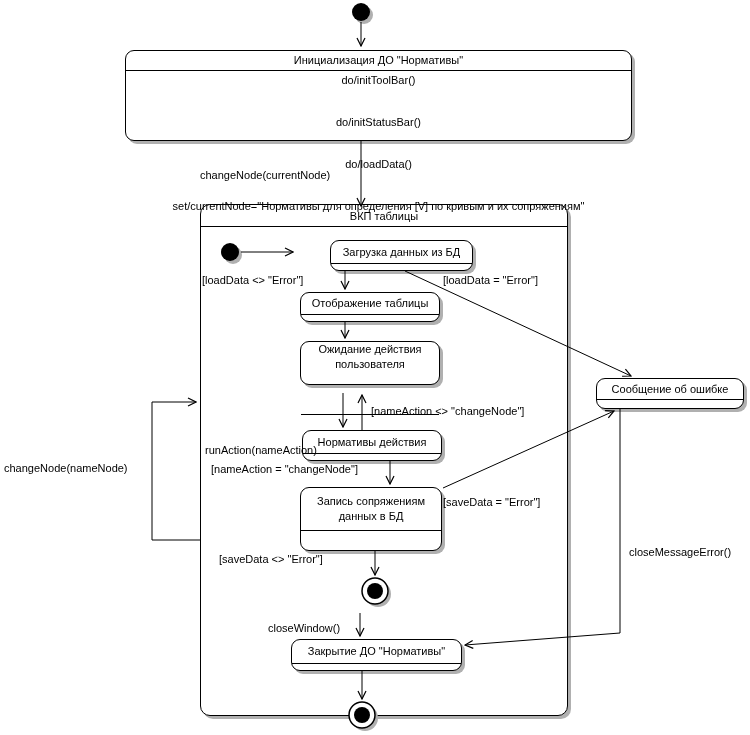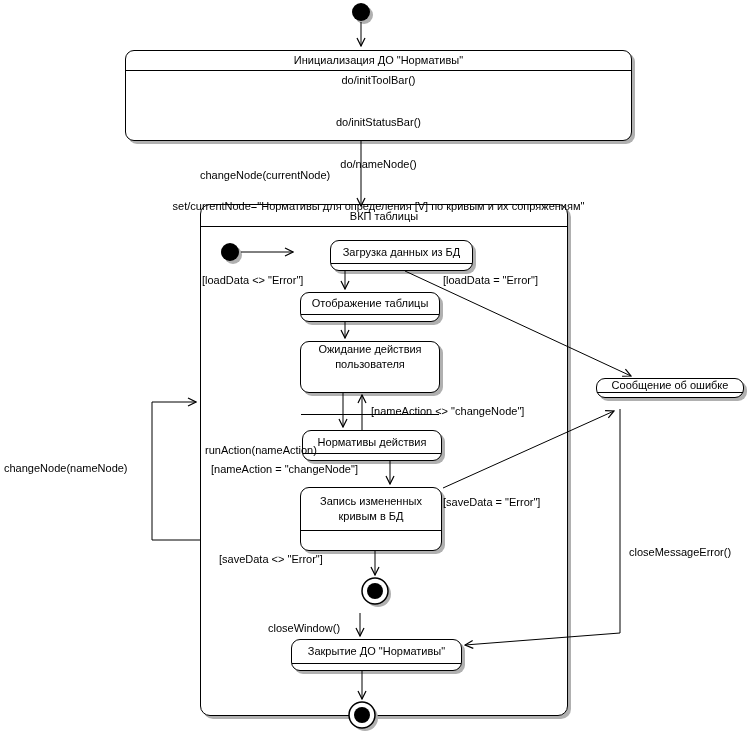--- a/index.html
+++ b/index.html
@@ -77,56 +77,56 @@
     <line x1="360" y1="613" x2="360" y2="636" stroke="#000" marker-end="url(#arw)"></line>
     <polyline points="620,409 620,633 465,645" fill="none" stroke="#000" marker-end="url(#arw)"></polyline>
     <line x1="362" y1="671" x2="362" y2="699" stroke="#000" marker-end="url(#arw)"></line>
   </svg>
 
   <div class="state" style="left:125px;top:50px;width:507px;height:91px;">
     <div class="title" style="flex:0 0 19px;border-bottom:1px solid #000;">Инициализация ДО "Нормативы"</div>
     <div class="actions">
       <div class="action-line">do/initToolBar()</div>
       <div class="action-line">do/initStatusBar()</div>
-      <div class="action-line">do/nameNode()</div>
+      <div class="action-line">do/loadData()</div>
       <div class="action-line">set/currentNode="Нормативы для определения [V] по кривым и их сопряжениям"</div>
     </div>
   </div>
 
   <div class="state composite" style="left:200px;top:204px;width:368px;height:512px;">
     <div class="comp-title">ВКП таблицы</div>
     <div class="comp-body"></div>
   </div>
 
   <div class="state" style="left:297px;top:240px;width:143px;height:31px;margin-left:33px;">
     <div class="title">Загрузка данных из БД</div>
     <div class="compartment" style="height:6px;"></div>
   </div>
 
   <div class="state" style="left:300px;top:292px;width:140px;height:30px;">
     <div class="title">Отображение таблицы</div>
     <div class="compartment" style="height:6px;"></div>
   </div>
 
-  <div class="state multiline" style="left:300px;top:341px;width:140px;height:52px;gap:42px;">
+  <div class="state multiline" style="left:300px;top:341px;width:140px;height:44px;gap:42px;">
     <div class="title">Ожидание действия пользователя</div>
     <div class="compartment" style="height:12px;"></div>
   </div>
 
   <div class="state" style="left:302px;top:430px;width:140px;height:31px;">
     <div class="title">Нормативы действия</div>
     <div class="compartment" style="height:6px;"></div>
   </div>
 
   <div class="state multiline" style="left:300px;top:487px;width:142px;height:64px;">
-    <div class="title">Запись измененных кривым в БД</div>
+    <div class="title">Запись сопряжениям данных в БД</div>
     <div class="compartment" style="height:19px;"></div>
   </div>
 
-  <div class="state" style="left:596px;top:378px;width:148px;height:20px;">
+  <div class="state" style="left:596px;top:378px;width:148px;height:31px;">
     <div class="title">Сообщение об ошибке</div>
     <div class="compartment" style="height:8px;"></div>
   </div>
 
   <div class="state" style="left:291px;top:639px;width:171px;height:32px;">
     <div class="title">Закрытие ДО "Нормативы"</div>
     <div class="compartment" style="height:6px;"></div>
   </div>
 
   <div class="lbl" style="left:200px;top:169px;">changeNode(currentNode)</div>

